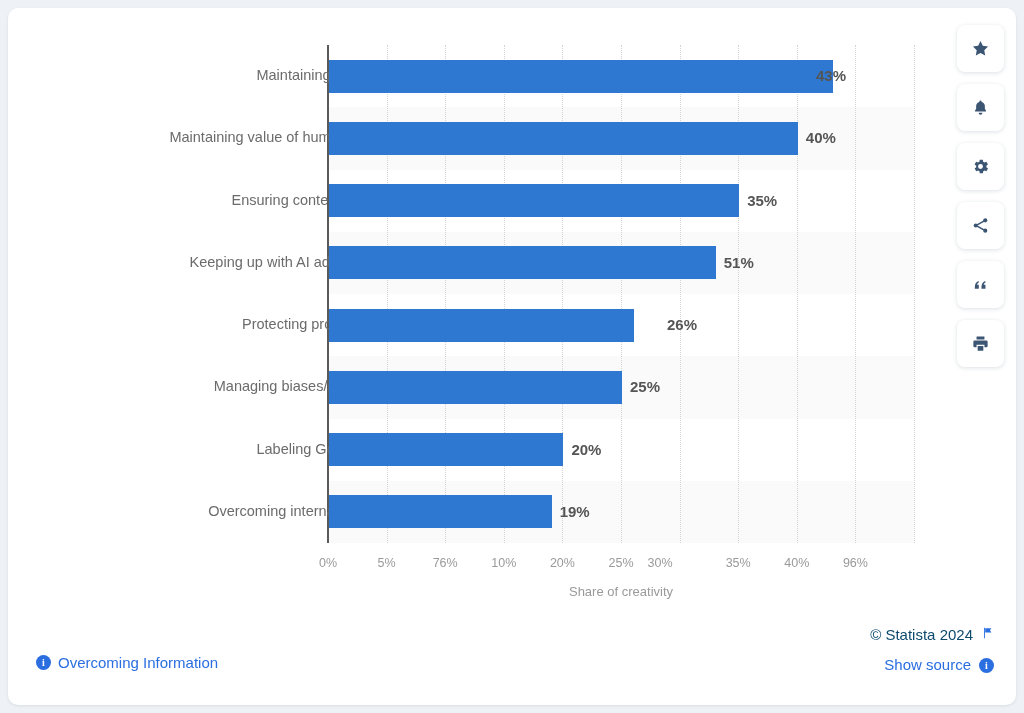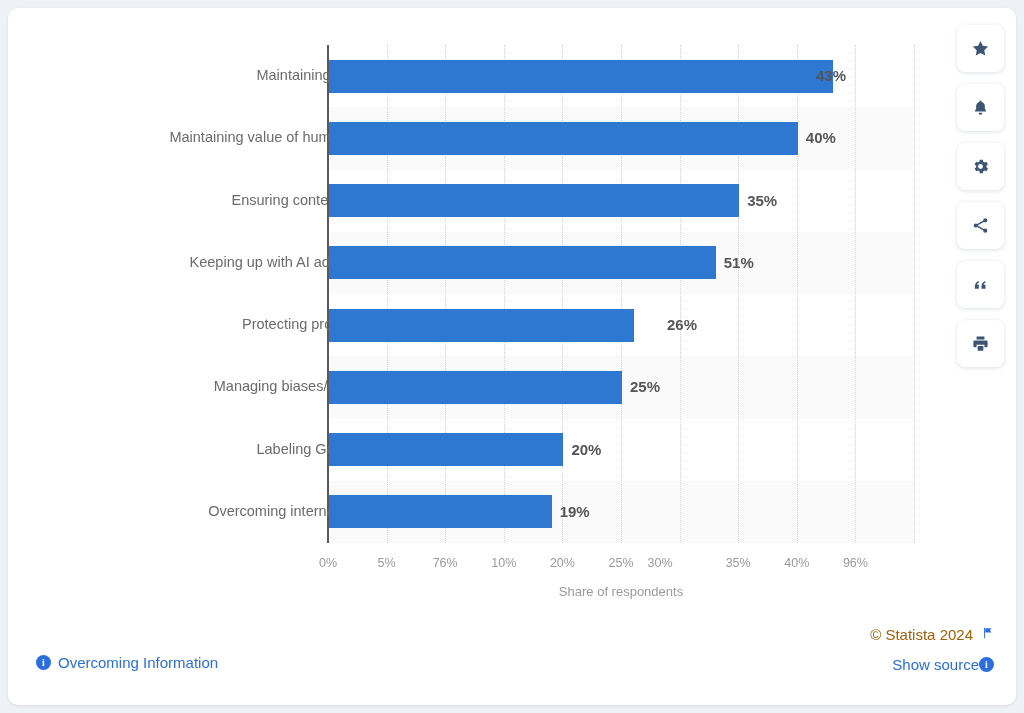--- a/index.html
+++ b/index.html
@@ -149,32 +149,32 @@
     cursor: pointer;
   }
 
   #copyright {
     position: absolute;
     right: 22px;
     top: 18px;
     display: flex;
     align-items: center;
     gap: 8px;
-    color: #a16207;
+    color: #0c4a6e;
     font-size: 15px;
     cursor: pointer;
   }
 
   #show-source {
     position: absolute;
     right: 22px;
     top: 48px;
     display: flex;
-    align-items: center;
-    gap: 0;
+    align-items: flex-end;
+    gap: 8px;
     color: #2a6ee0;
     font-size: 15px;
     cursor: pointer;
   }
 
   .circle-i {
     width: 15px; height: 15px;
     border-radius: 50%;
     background: #2a6ee0;
     color: #ffffff;
@@ -249,21 +249,21 @@
         <div class="tick" style="left: 437.2px;">76%</div>
         <div class="tick" style="left: 495.8px;">10%</div>
         <div class="tick" style="left: 554.4px;">20%</div>
         <div class="tick" style="left: 613px;">25%</div>
         <div class="tick" style="left: 652px;">30%</div>
         <div class="tick" style="left: 730.2px;">35%</div>
         <div class="tick" style="left: 788.8px;">40%</div>
         <div class="tick" style="left: 847.4px;">96%</div>
       </div>
 
-    <div id="x-axis-title">Share of respondents</div>
+    <div id="x-axis-title">Share of creativity</div>
   </div>
 
   <div id="toolbar">
     <div class="tool-btn">
       <span>
         <svg width="19" height="19" viewBox="0 0 24 24" fill="#3c5573">
           <path d="M12 2.5l2.95 6.0 6.6.95-4.78 4.65 1.13 6.6L12 17.6 6.1 20.7l1.13-6.6L2.45 9.45l6.6-.95z"></path>
         </svg>
       </span>
     </div>

